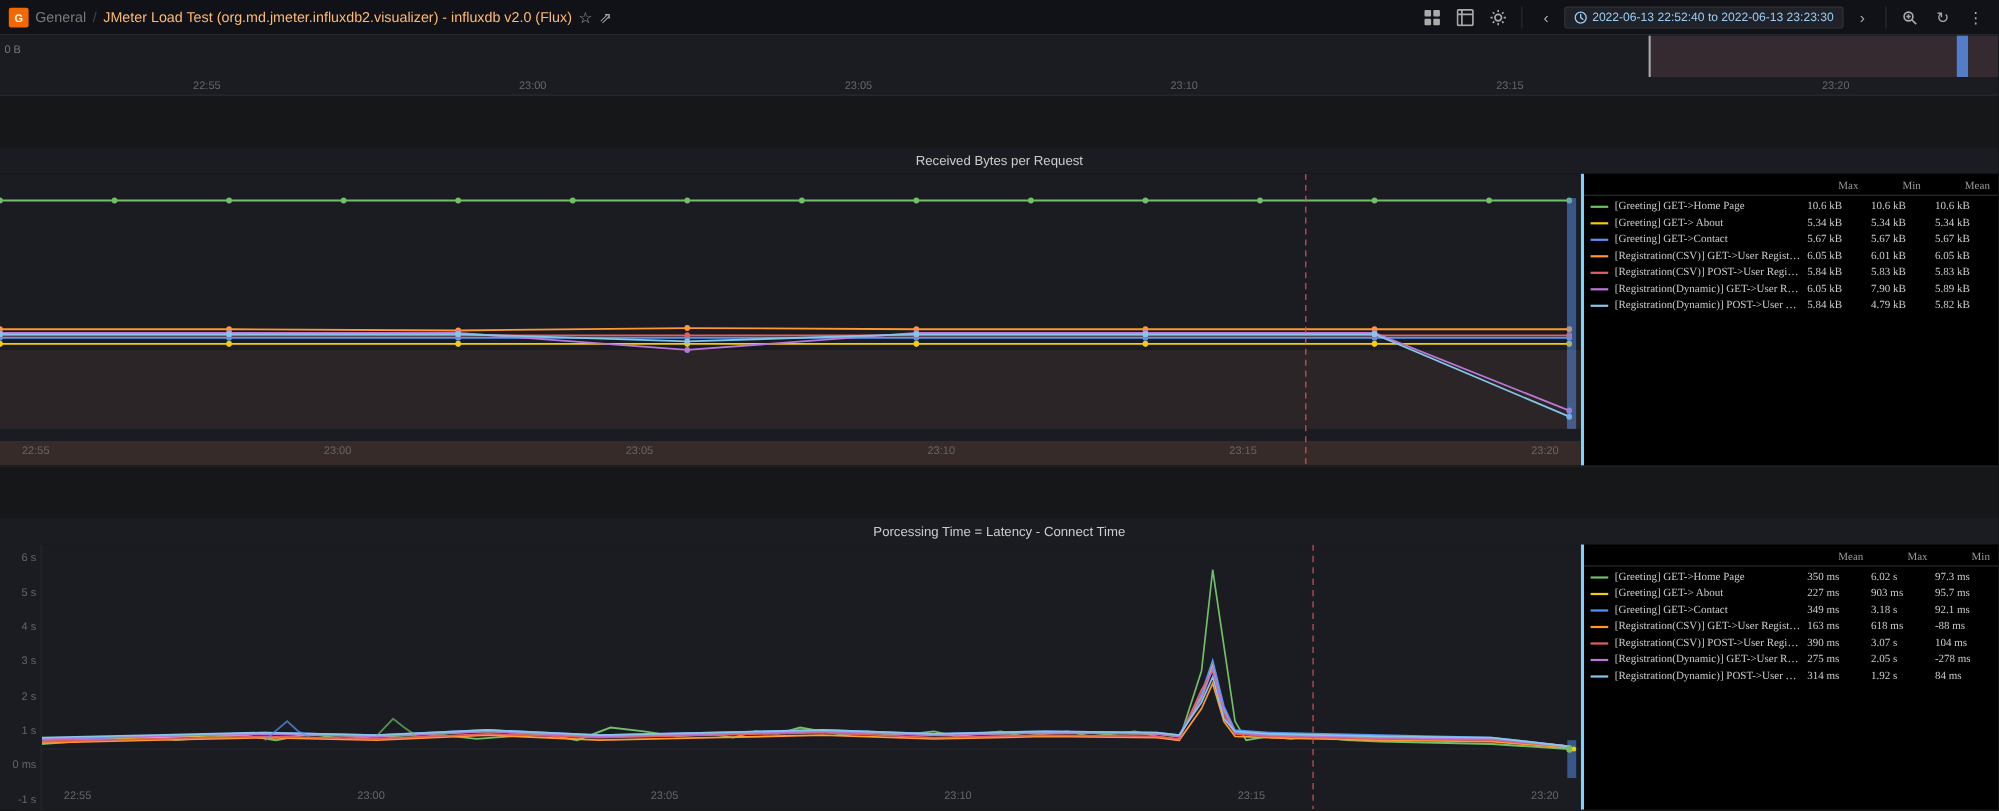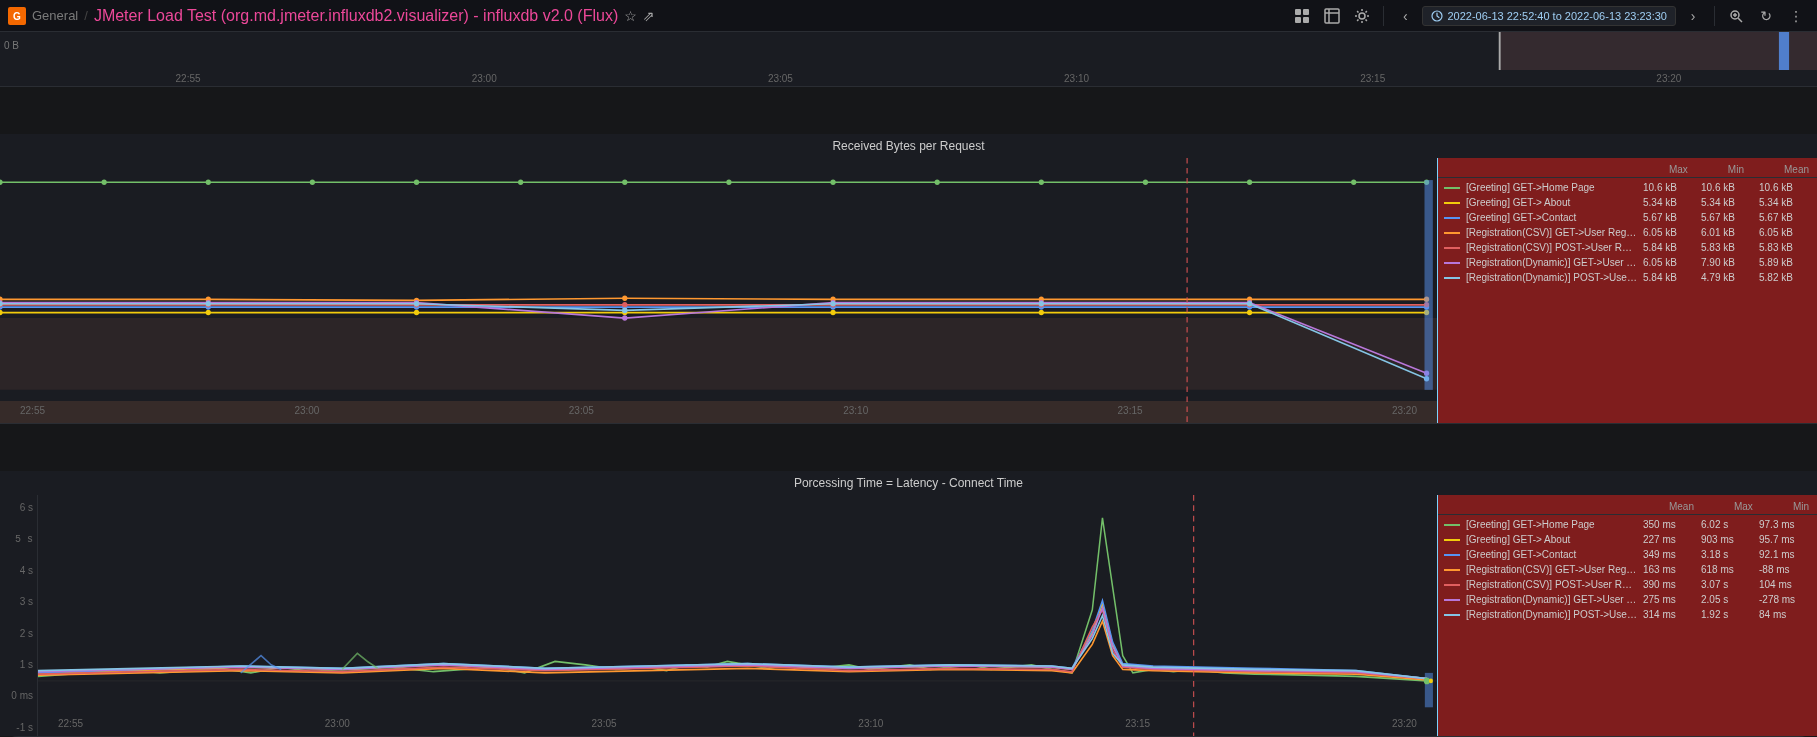--- a/index.html
+++ b/index.html
@@ -32,21 +32,21 @@
     }
     .top-bar-left .logo {
       width: 18px; height: 18px;
       background: #f46800;
       border-radius: 2px;
       display: flex; align-items: center; justify-content: center;
       color: white; font-size: 10px; font-weight: bold;
     }
     .top-bar-left .breadcrumb { color: #7a7a7a; }
     .top-bar-left .breadcrumb-sep { color: #444; }
-    .top-bar-left .page-title { color: #ec4899; font-size: 16px; }
+    .top-bar-left .page-title { color: #fdba74; font-size: 13px; }
     .top-bar-right {
       display: flex;
       align-items: center;
       gap: 4px;
     }
     .top-bar-right .tb-icon {
       width: 26px; height: 26px;
       border-radius: 3px;
       display: flex; align-items: center; justify-content: center;
       cursor: pointer;
@@ -145,24 +145,25 @@
       position: absolute;
       left: 0; right: 0;
       height: 1px;
       background: #252830;
     }
 
     
     .legend-panel {
       width: 380px;
       min-width: 380px;
-      background: #7f1d1d;
-      border-left: 1px solid #7dd3fc;
+      background: #000000;
+      border-left: 3px solid #7dd3fc;
       padding: 4px 0;
       overflow-y: auto;
+      font-family: Liberation Serif, serif;
     }
     .legend-header {
       display: flex;
       justify-content: flex-end;
       padding: 2px 8px;
       gap: 40px;
       color: #999;
       font-size: 10px;
       border-bottom: 1px solid #2a2d33;
       margin-bottom: 2px;
@@ -483,21 +484,21 @@
       </div>
     </div>
   </div>
 
   <div class="chart-panel" style="flex:1;border-radius:18px;">
     <div class="chart-title">Porcessing Time = Latency - Connect Time</div>
     <div class="chart-body">
 
       <div class="chart-y-axis" style="width:38px;position:relative;background:#1a1c22;">
         <span class="y-tick" style="top:3%;">6 s</span>
-        <span class="y-tick" style="top:16%;font-family:Liberation Mono, monospace;">5 s</span>
+        <span class="y-tick" style="top:16%;">5 s</span>
         <span class="y-tick" style="top:29%;">4 s</span>
         <span class="y-tick" style="top:42%;">3 s</span>
         <span class="y-tick" style="top:55%;">2 s</span>
         <span class="y-tick" style="top:68%;">1 s</span>
         <span class="y-tick" style="top:81%;">0 ms</span>
         <span class="y-tick" style="top:94%;">-1 s</span>
       </div>
 
       <div class="chart-area" style="position:relative;background:#1a1c22;flex:1;">
 

